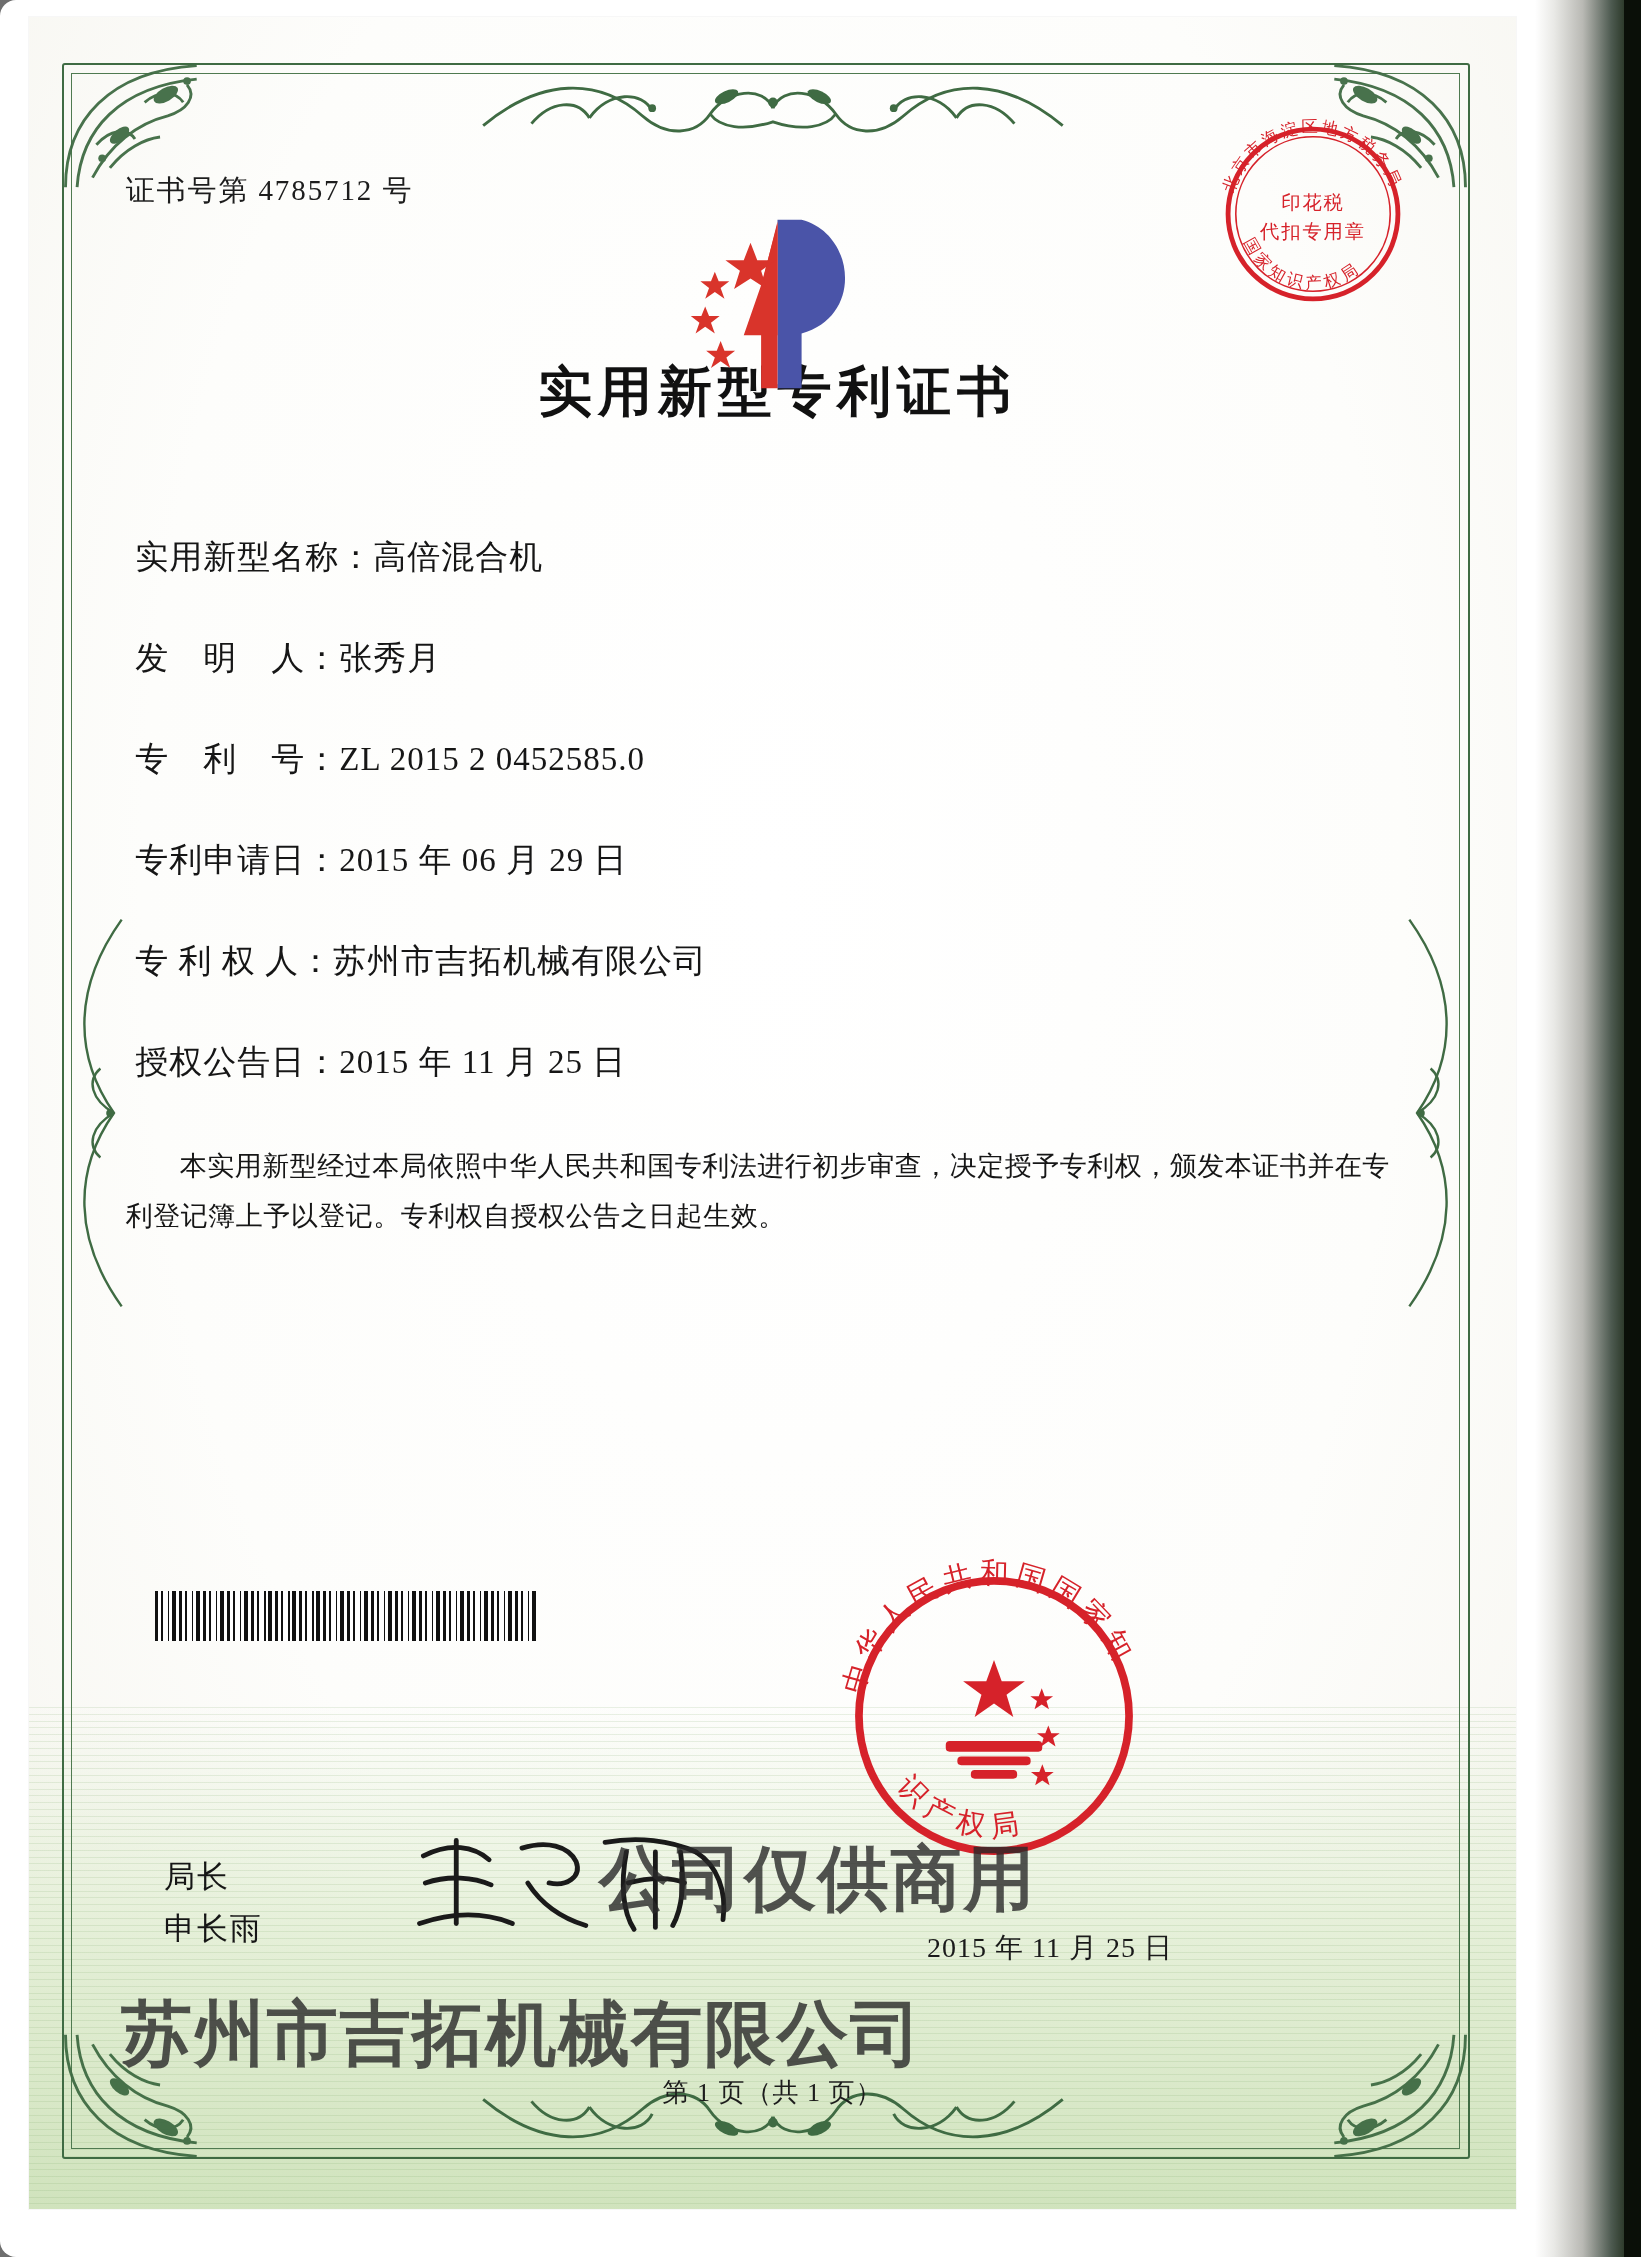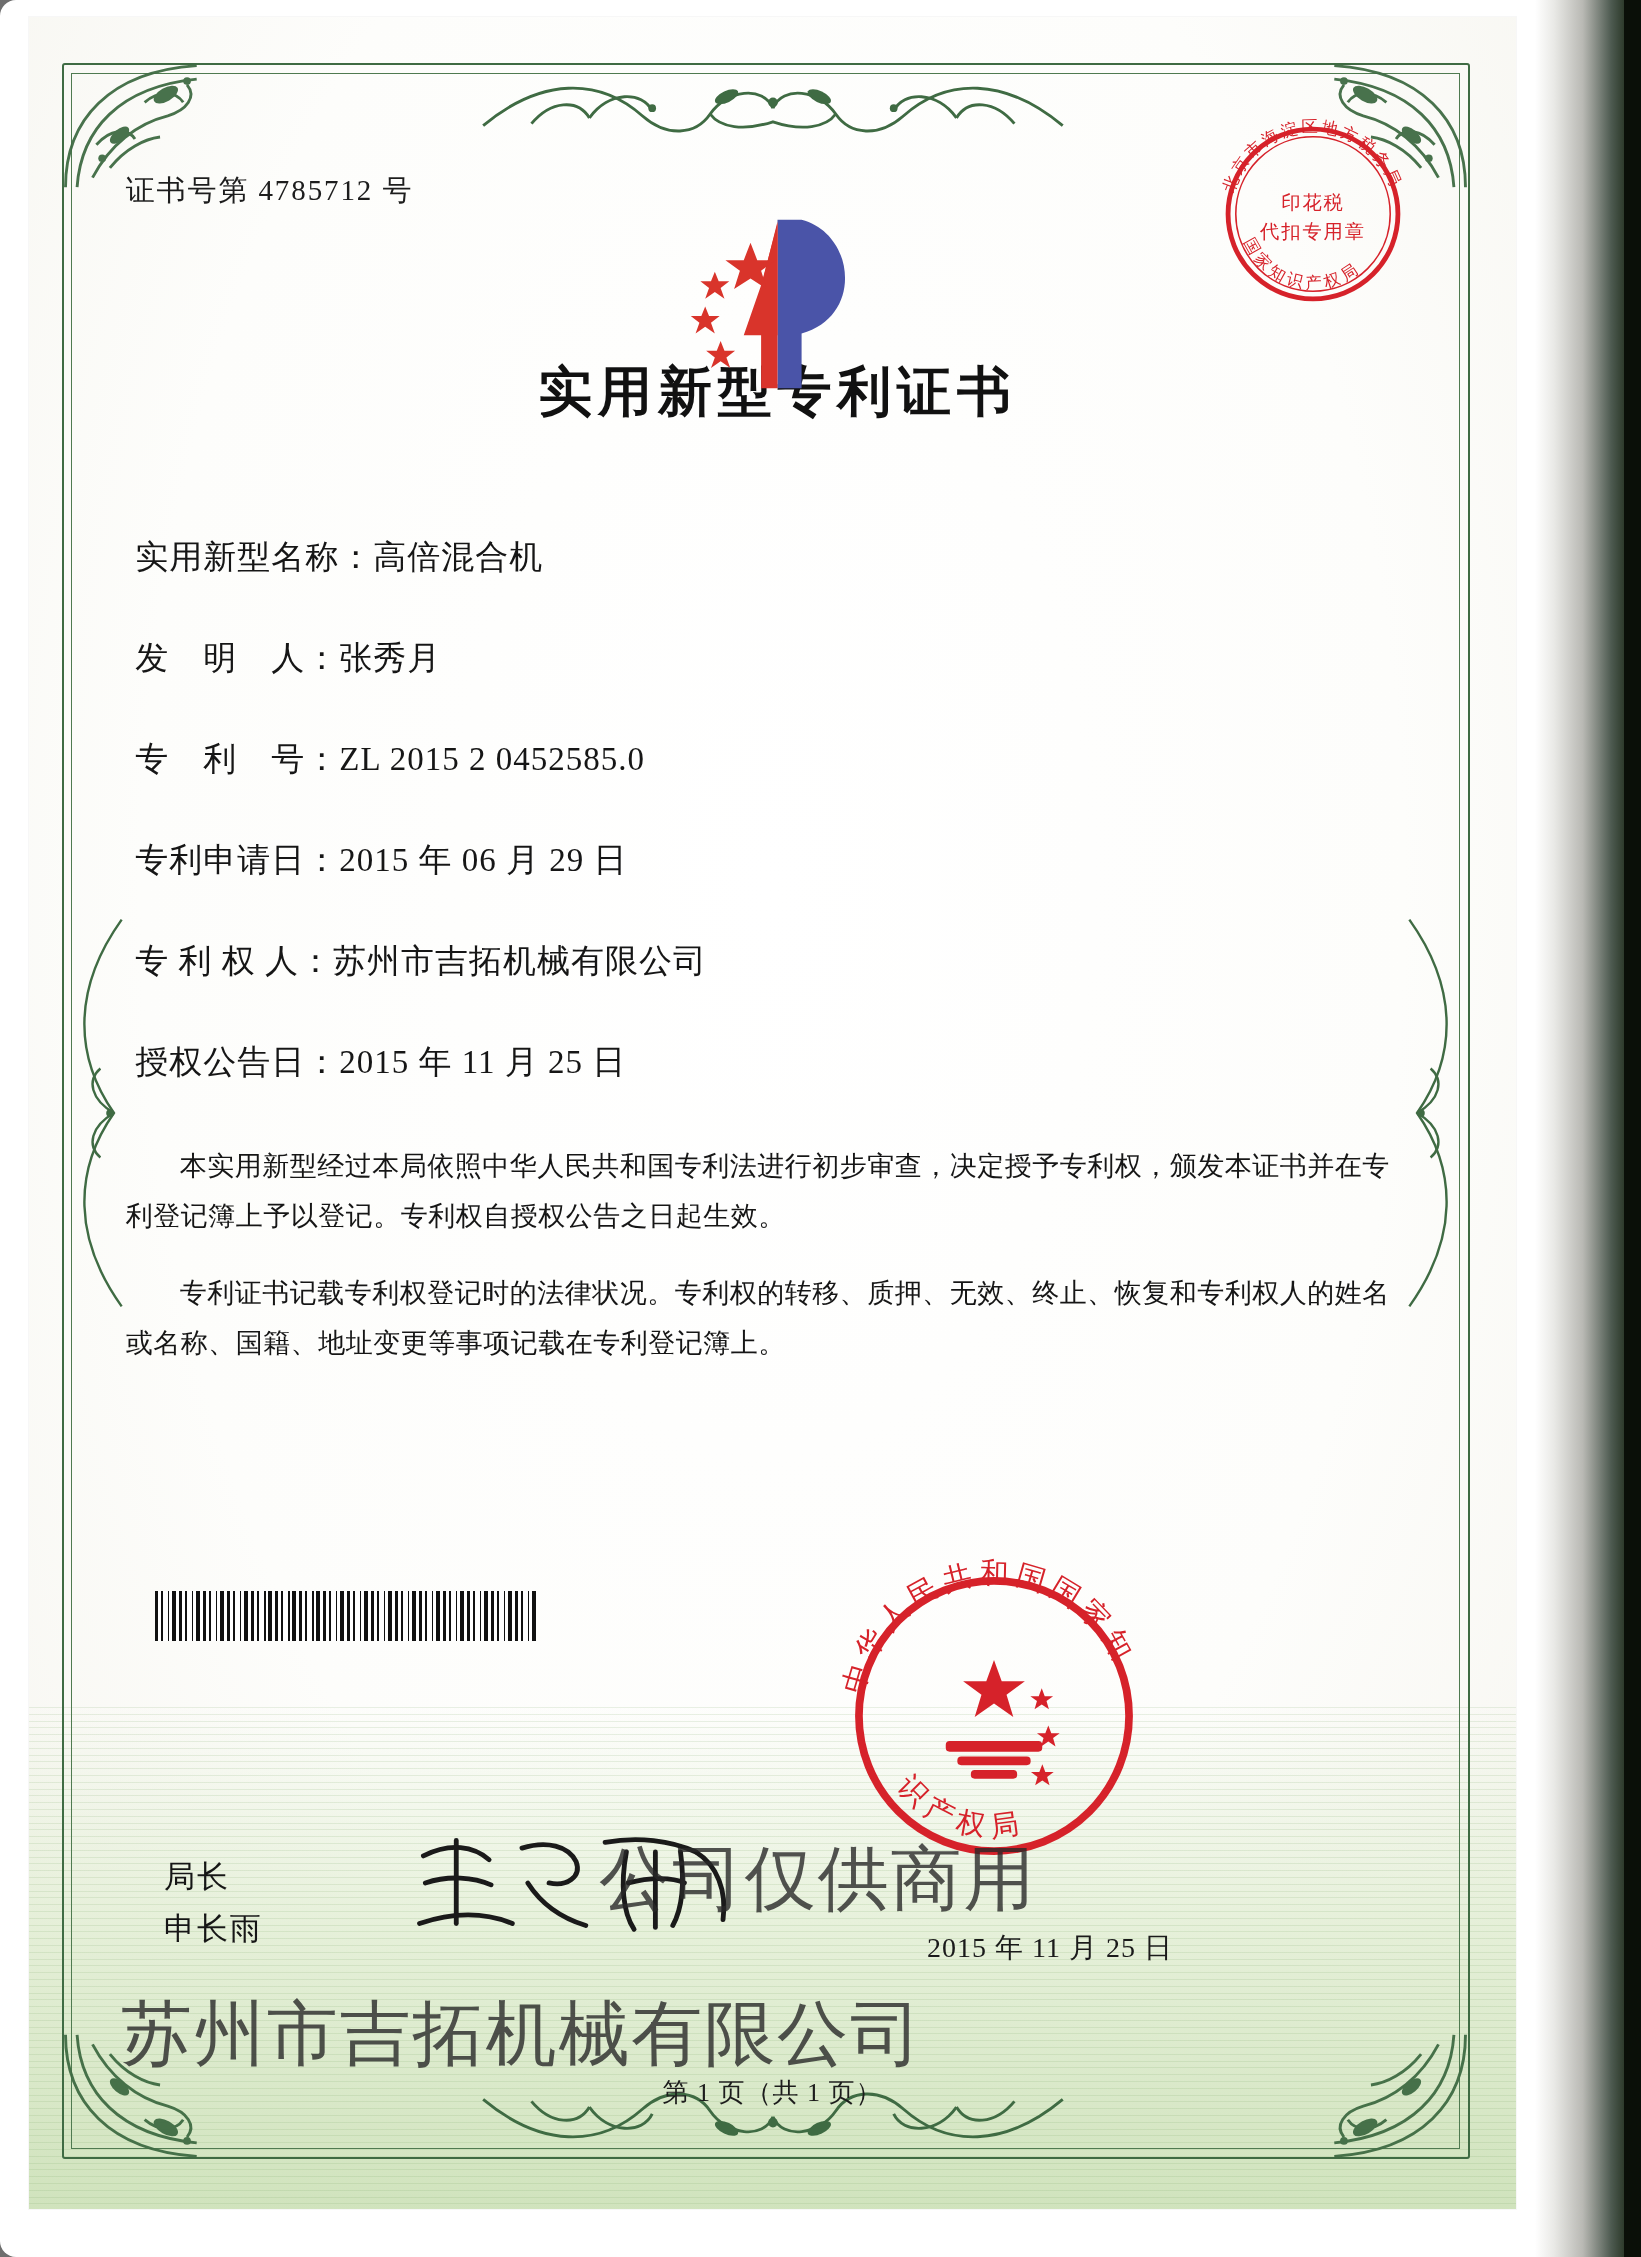--- a/index.html
+++ b/index.html
@@ -265,21 +265,21 @@
     font-size: 26px;
     color: #1c1c1c;
     letter-spacing: 1px;
     margin-top: 40px;
   }
 
   
   .watermark {
     position: absolute;
     color: rgba(40,40,40,0.80);
-    font-weight: normal;
+    font-weight: bold;
     white-space: nowrap;
     font-family: "DejaVu Serif", "Liberation Serif", serif;
     pointer-events: none;
   }
   .wm-1 {
     left: 570px;
     top: 1815px;
     font-size: 71px;
     letter-spacing: 1.9px;
   }
@@ -486,21 +486,20 @@
         <div class="field-row">
           <span class="field-label">专 利 权 人：</span><span class="field-value">苏州市吉拓机械有限公司</span>
         </div>
         <div class="field-row">
           <span class="field-label">授权公告日：</span><span class="field-value">2015 年 11 月 25 日</span>
         </div>
       </div>
 
       <div class="paragraphs">
         <p class="para">本实用新型经过本局依照中华人民共和国专利法进行初步审查，决定授予专利权，颁发本证书并在专利登记簿上予以登记。专利权自授权公告之日起生效。</p>
-        <p class="para">专利证书记载专利权登记时的法律状况。专利权的转移、质押、无效、终止、恢复和专利权人的姓名或名称、国籍、地址变更等事项记载在专利登记簿上。</p>
       </div>
 
     </div>
 
     <div class="barcode"></div>
 
     <div class="sig-block">
       <div>局长</div>
       <div>申长雨</div>
     </div>

